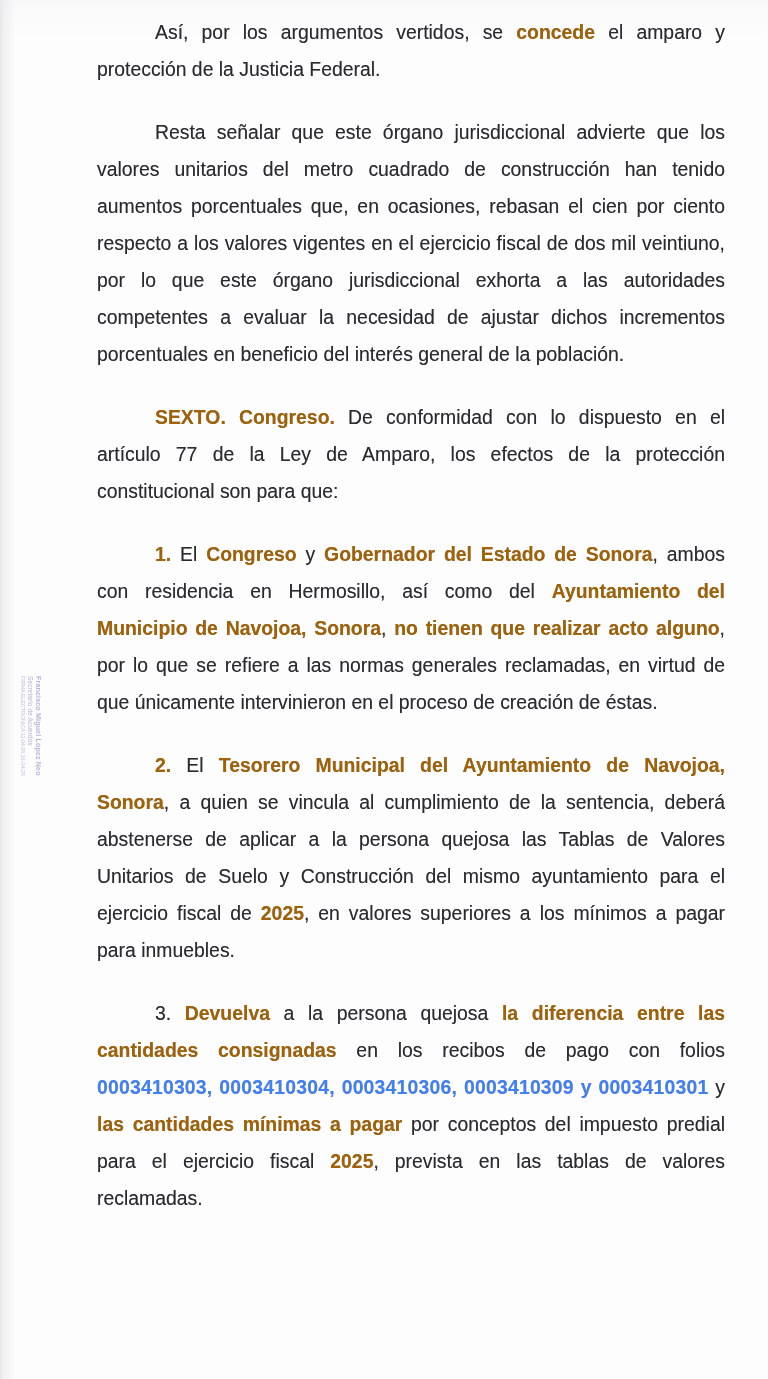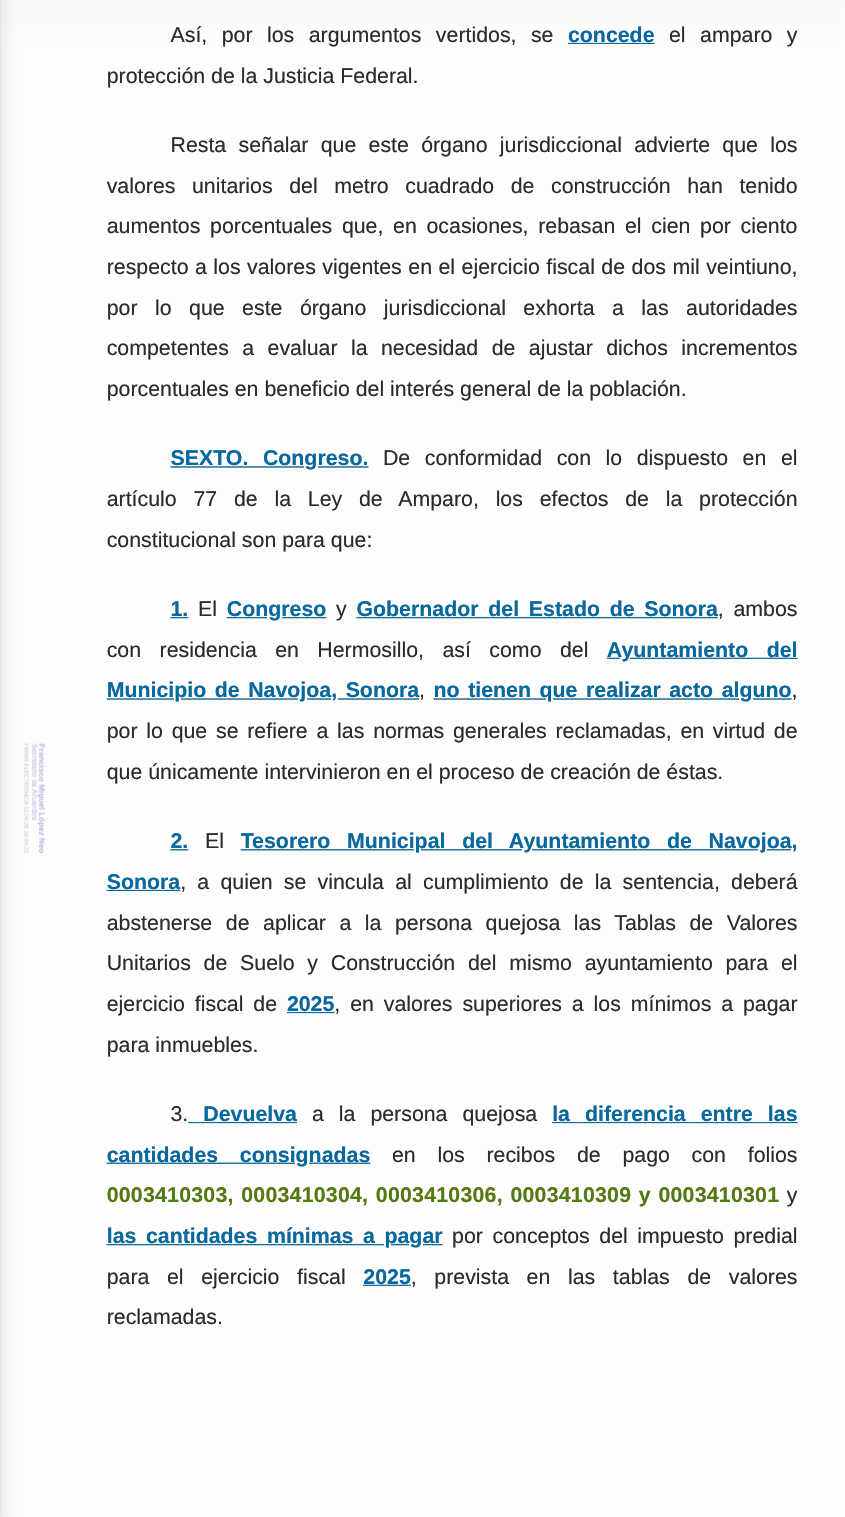--- a/index.html
+++ b/index.html
@@ -52,27 +52,26 @@
     
     text-shadow: 0 0 0.45px rgba(70,70,75,0.55);
   }
 
   p.para:last-child {
     margin-bottom: 0;
   }
 
   b, strong {
     font-weight: 700;
-    color: #0369a1;
-    text-decoration: underline;
+    color: #a16207;
   }
 
   .folio {
     font-weight: 700;
-    color: #4d7c0f;
+    color: #3b82f6;
     text-shadow: 0 0 0.5px rgba(224,65,58,0.5);
   }
 
   
   .folio-spaced { letter-spacing: 0.2px; }
 
   
   .watermark {
     position: absolute;
     left: 22px;

